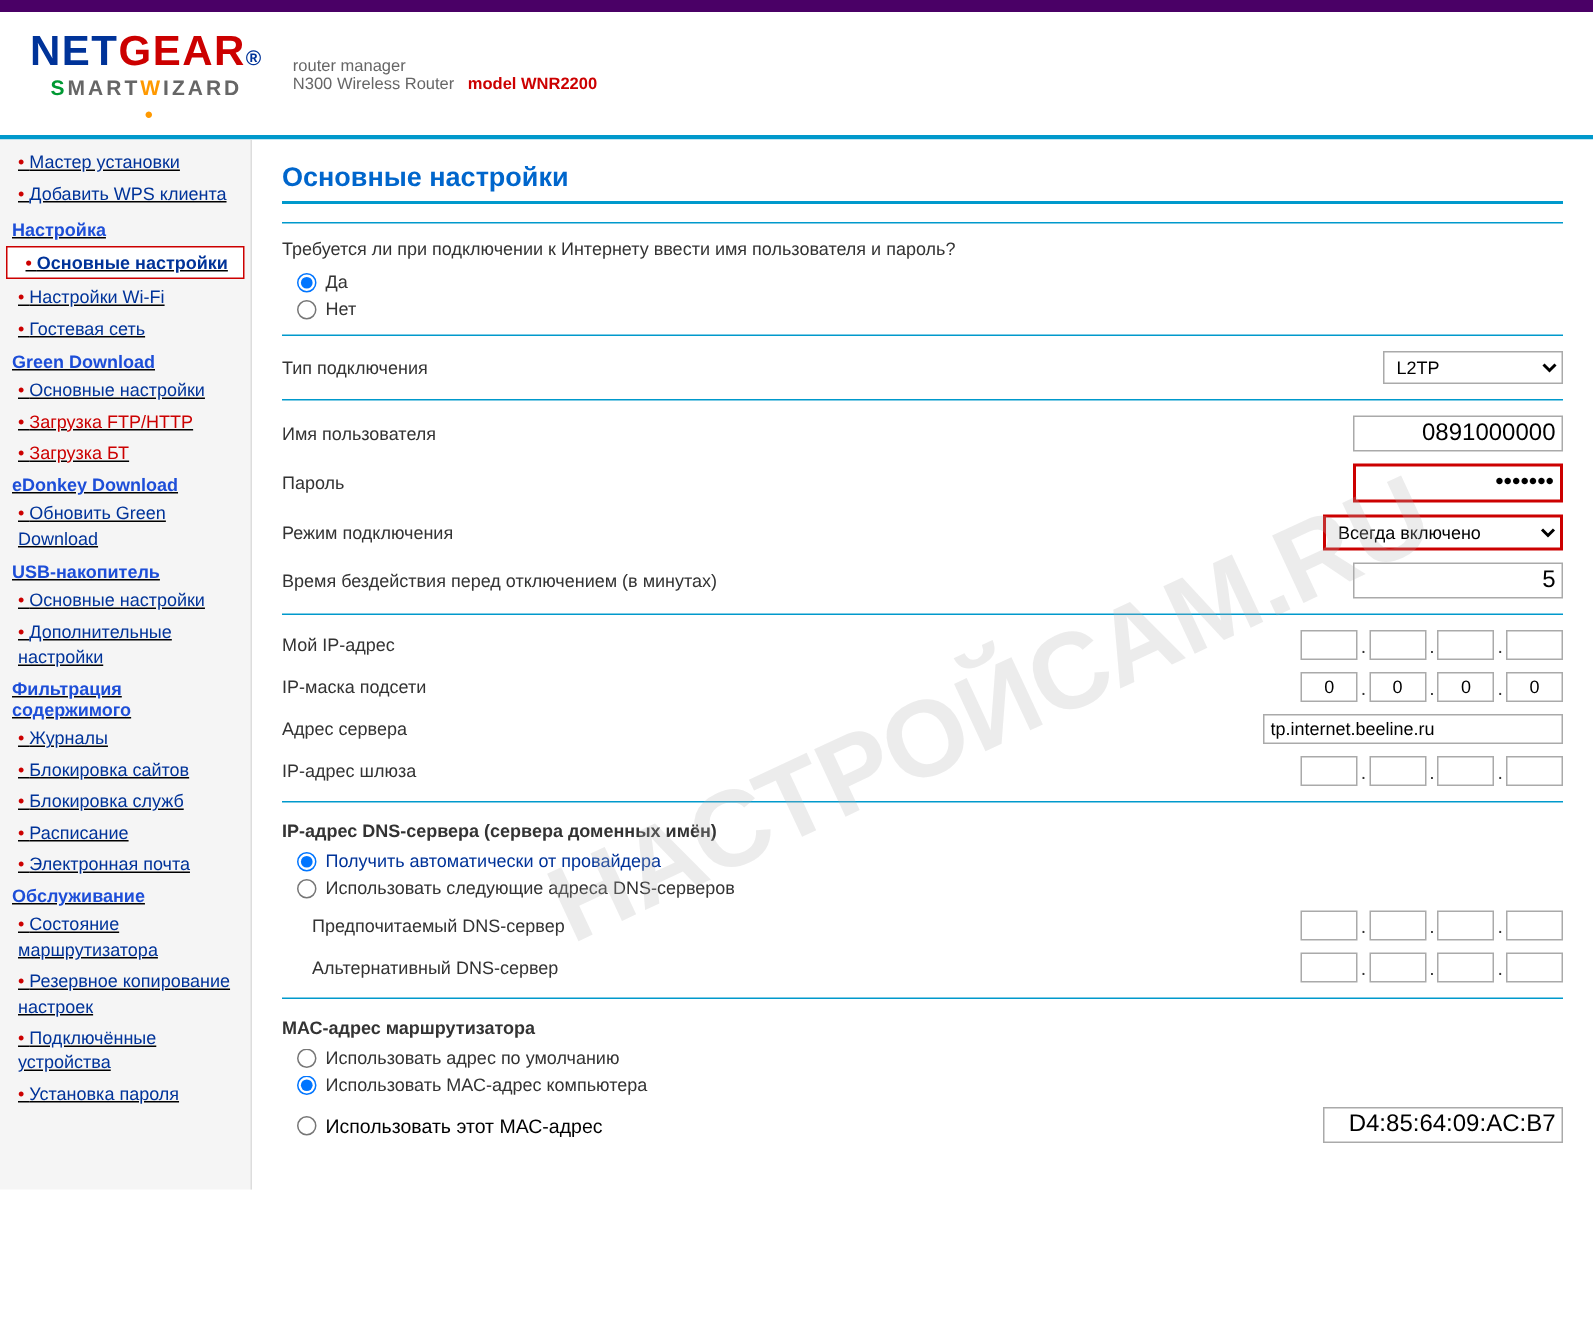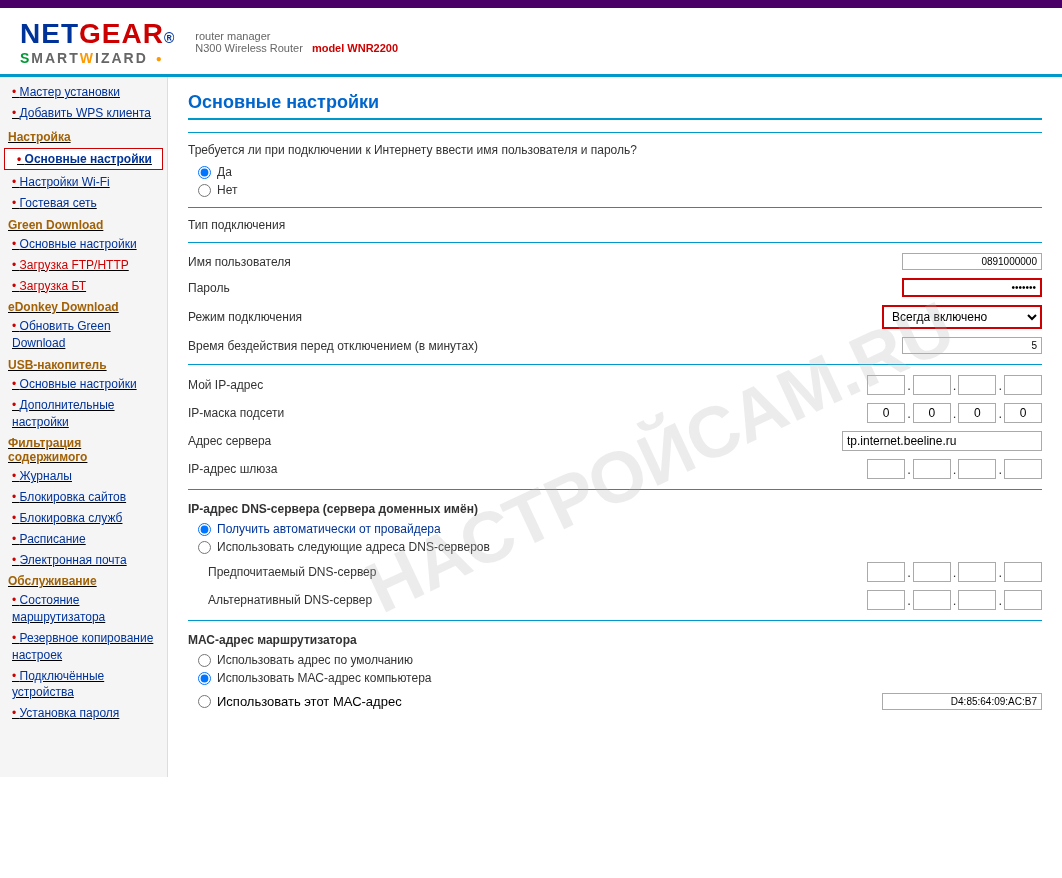--- a/index.html
+++ b/index.html
@@ -9,21 +9,21 @@
     .header {
       background: #fff;
       border-bottom: 3px solid #0099cc;
       padding: 10px 20px 8px;
       display: flex;
       align-items: center;
     }
     .logo-area { display: flex; flex-direction: column; }
     .logo-netgear { font-size: 28px; font-weight: 900; color: #003399; letter-spacing: 1px; }
     .logo-netgear span { color: #cc0000; }
-    .logo-smartwizard { display: flex; align-items: center; gap: 5px; }
+    .logo-smartwizard { display: flex; align-items: center; gap: 5px; flex-direction: column; }
     .logo-sw-text { font-size: 14px; font-weight: bold; color: #666; letter-spacing: 2px; }
     .logo-sw-text .s { color: #009933; }
     .logo-sw-text .w { color: #ff9900; }
     .router-info { margin-left: 20px; font-size: 11px; color: #666; }
     .router-model { color: #cc0000; font-weight: bold; }
 
     
     .main-layout { display: flex; min-height: 760px; }
 
     
@@ -31,21 +31,21 @@
       width: 168px;
       min-width: 168px;
       background: #f5f5f5;
       border-right: 1px solid #ddd;
       padding: 5px 0;
       font-size: 12px;
       overflow-y: auto;
       text-decoration: underline;
     }
     .sidebar-section-header {
-      color: #a16207;
+      color: #1d4ed8;
       font-weight: bold;
       padding: 4px 8px 2px;
       font-size: 12px;
     }
     .sidebar-item {
       padding: 2px 8px 2px 12px;
       color: #003399;
       cursor: pointer;
       line-height: 1.4;
     }
@@ -117,21 +117,21 @@
       border: 1px solid #aaa;
       background: #fff;
       padding: 2px 4px;
       font-size: 12px;
       width: 120px;
     }
 
     .text-input {
       border: 1px solid #aaa;
       padding: 2px 4px;
-      font-size: 10px;
+      font-size: 16px;
       width: 140px;
       text-align: right;
     }
     .text-input.highlighted { border: 2px solid #cc0000; }
 
     .ip-input-group { display: flex; align-items: center; gap: 2px; }
     .ip-octet {
       width: 38px;
       border: 1px solid #aaa;
       padding: 2px 3px;
@@ -333,20 +333,29 @@
     </div>
     <div class="radio-group" style="margin-left:10px; margin-bottom:10px;">
       <input type="radio" name="login_required" id="radio-no" style="">
       <label for="radio-no">Нет</label>
     </div>
 
     <hr class="section-divider">
 
     <div class="connection-type-row">
       <div class="connection-type-label">Тип подключения</div>
+      <div class="connection-type-value">
+        <select class="select-input">
+          <option>L2TP</option>
+          <option>PPPoE</option>
+          <option>PPTP</option>
+          <option>Динамический IP</option>
+          <option>Статический IP</option>
+        </select>
+      </div>
     </div>
 
     <hr class="section-divider">
 
     <div class="form-row">
       <div class="form-label">Имя пользователя</div>
       <div class="form-value">
         <input type="text" class="text-input" value="0891000000" style="">
       </div>
     </div>

